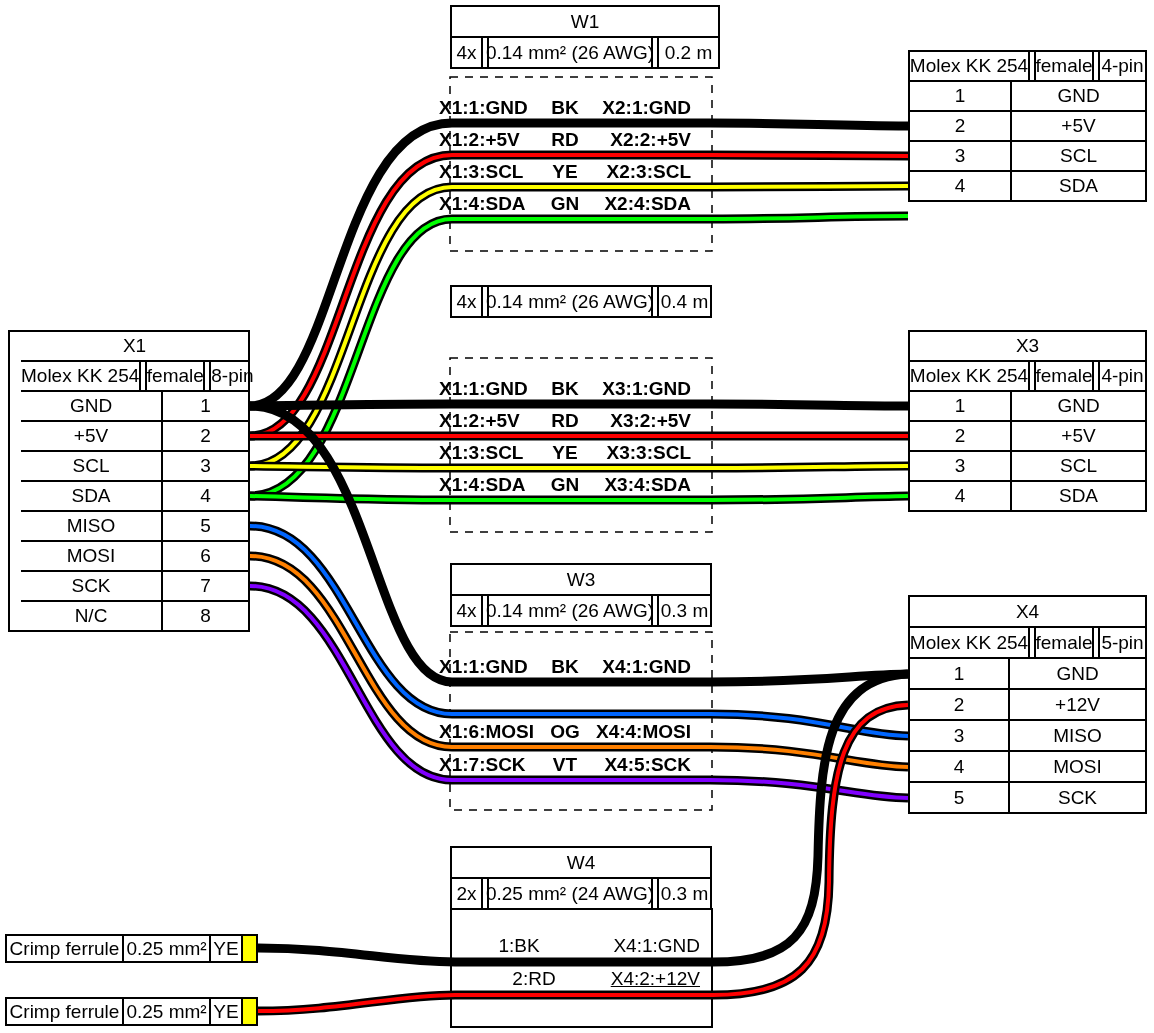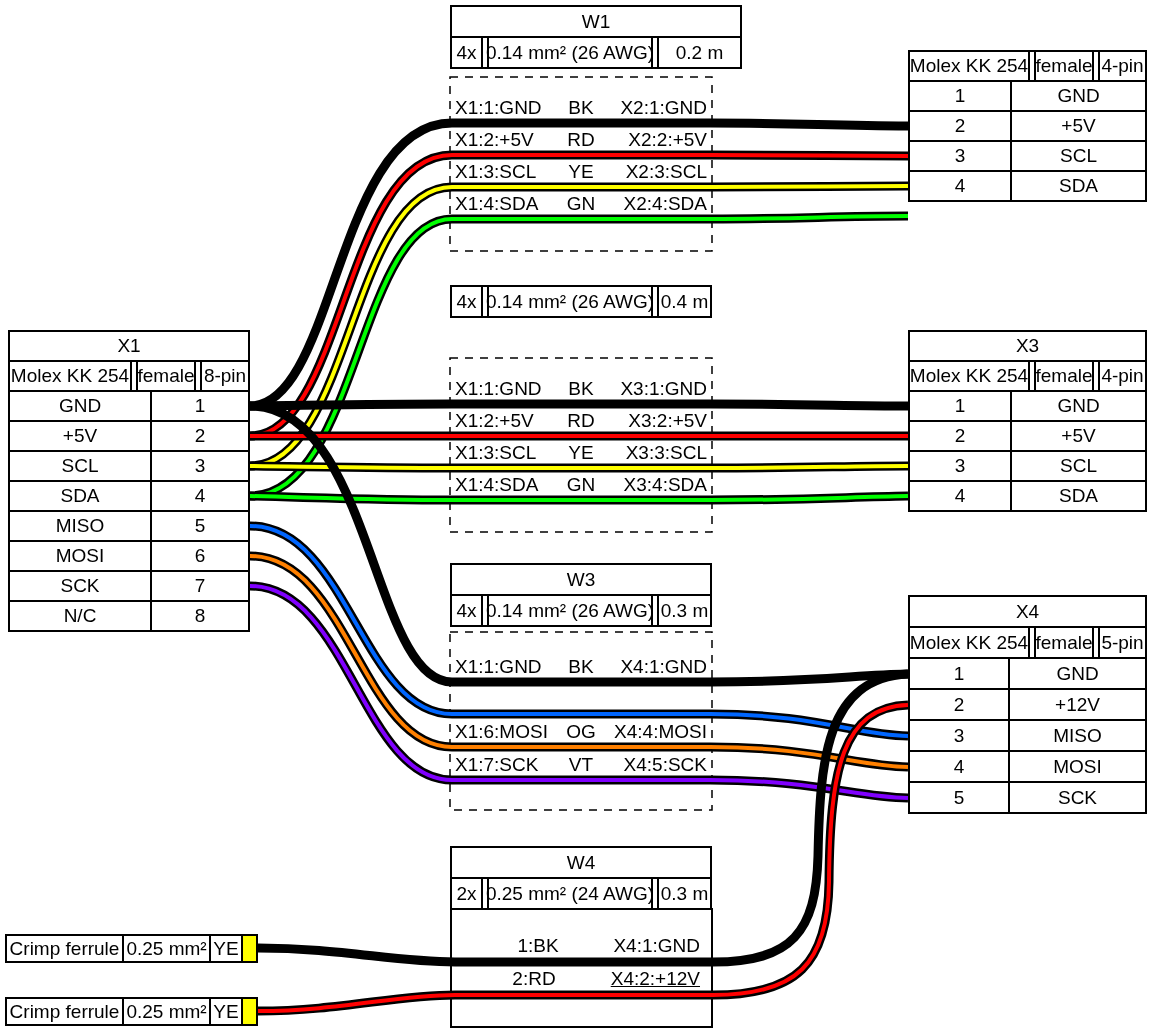--- a/index.html
+++ b/index.html
@@ -12,22 +12,22 @@
   .h28{height:28px;}
   .h29{height:29px;}
   .h25{height:25px;}
   .cell{display:flex;align-items:center;justify-content:center;box-sizing:border-box;white-space:nowrap;}
   .grow{flex:1 1 auto;}
   .hdrrow{gap:4px;}
   .hcell{border-left:2px solid #000;border-right:2px solid #000;}
   .hcell:first-child{border-left:none;}
   .hcell:last-child{border-right:none;}
   .vdiv{border-left:2px solid #000;}
-  .lblrow{position:absolute;z-index:2;left:452px;width:258px;height:20px;display:grid;
-          grid-template-columns:114px 1fr 114px;align-items:center;}
+  .lblrow{position:absolute;z-index:2;left:436px;width:258px;height:20px;display:grid;
+          grid-template-columns:114px 1fr 114px;align-items:center;font-weight:bold;}
   .lblrow .l{text-align:left;padding-left:3px;}
   .lblrow .m{text-align:center;}
   .lblrow .rr{text-align:right;padding-right:3px;}
   .abslbl{position:absolute;z-index:2;height:20px;line-height:20px;}
   .yeblock{background:#ffff00;}
 </style>
 </head>
 <body>
 
 <div id="canvas">
@@ -61,21 +61,21 @@
     <path d="M 250 556 C 348 556, 362 747, 452 747 L 710 747 C 815 747, 855 766, 908 767" fill="none" stroke="#000" stroke-width="9"></path>
     <path d="M 250 556 C 348 556, 362 747, 452 747 L 710 747 C 815 747, 855 766, 908 767" fill="none" stroke-width="4" stroke="#ff8000"></path>
     <path d="M 250 586 C 348 586, 362 780, 452 780 L 710 780 C 815 780, 855 797, 908 798" fill="none" stroke="#000" stroke-width="9"></path>
     <path d="M 250 586 C 348 586, 362 780, 452 780 L 710 780 C 815 780, 855 797, 908 798" fill="none" stroke-width="4" stroke="#8000ff"></path>
 
     <path d="M 258 948 C 340 948, 395 962, 455 962 L 713 962 C 792 962, 816 932, 818 856 C 820 760, 826 678, 908 674" fill="none" stroke-width="9" stroke="#000000"></path>
     <path d="M 258 1011 C 340 1011, 395 995, 455 995 L 713 995 C 797 995, 828 964, 829 882 C 830 770, 842 707, 908 705" fill="none" stroke="#000" stroke-width="9"></path>
     <path d="M 258 1011 C 340 1011, 395 995, 455 995 L 713 995 C 797 995, 828 964, 829 882 C 830 770, 842 707, 908 705" fill="none" stroke-width="4" stroke="#ff0000"></path>
   </svg>
 
-  <div class="ct" style="left:8px;top:330px;width:242px;">
+  <div class="ct" style="left:8px;top:330px;width:242px;padding-left:11px;">
     <div class="r h28">
         <div class="cell grow">X1</div>
       </div>
     <div class="r h28 hdrrow">
       <div class="cell hcell" style="width:122px;">Molex KK 254</div>
       <div class="cell hcell" style="width:60px;">female</div>
       <div class="cell hcell grow">8-pin</div>
     </div>
     <div class="r h28">
         <div class="cell" style="width:140px;">GND</div>
@@ -186,21 +186,21 @@
     <div class="r h29">
         <div class="cell" style="width:98px;">4</div>
         <div class="cell vdiv grow">MOSI</div>
       </div>
     <div class="r h29">
         <div class="cell" style="width:98px;">5</div>
         <div class="cell vdiv grow">SCK</div>
       </div>
   </div>
 
-  <div class="ct" style="left:450px;top:5px;width:292px;">
+  <div class="ct" style="left:450px;top:5px;width:270px;">
     <div class="r h29">
         <div class="cell grow">W1</div>
       </div>
     <div class="r h29 hdrrow">
       <div class="cell hcell" style="width:31px;">4x</div>
       <div class="cell hcell" style="width:166px;">0.14 mm² (26 AWG)</div>
       <div class="cell hcell grow">0.2 m</div>
     </div>
   </div>
   <div class="lblrow" style="top:97px;">
@@ -281,21 +281,21 @@
   <div class="ct" style="left:450px;top:846px;width:262px;">
     <div class="r h29">
         <div class="cell grow">W4</div>
       </div>
     <div class="r h29 hdrrow">
       <div class="cell hcell" style="width:31px;">2x</div>
       <div class="cell hcell" style="width:166px;">0.25 mm² (24 AWG)</div>
       <div class="cell hcell grow">0.3 m</div>
     </div>
   </div>
-  <span class="abslbl" style="left:498px;top:936px;width:80px;text-align:center;">1:BK</span>
+  <span class="abslbl" style="left:479px;top:936px;width:80px;text-align:center;">1:BK</span>
   <span class="abslbl" style="left:556px;top:936px;width:144px;text-align:right;">X4:1:GND</span>
   <span class="abslbl" style="left:494px;top:969px;width:80px;text-align:center;">2:RD</span>
   <span class="abslbl" style="left:556px;top:969px;width:144px;text-align:right;text-decoration:underline;">X4:2:+12V</span>
 
   <div class="ct" style="left:5px;top:934px;width:253px;">
     <div class="r h25">
       <div class="cell" style="width:115px;">Crimp ferrule</div>
       <div class="cell vdiv" style="width:87px;">0.25 mm²</div>
       <div class="cell vdiv" style="width:32px;">YE</div>
       <div class="cell vdiv grow yeblock"></div>

